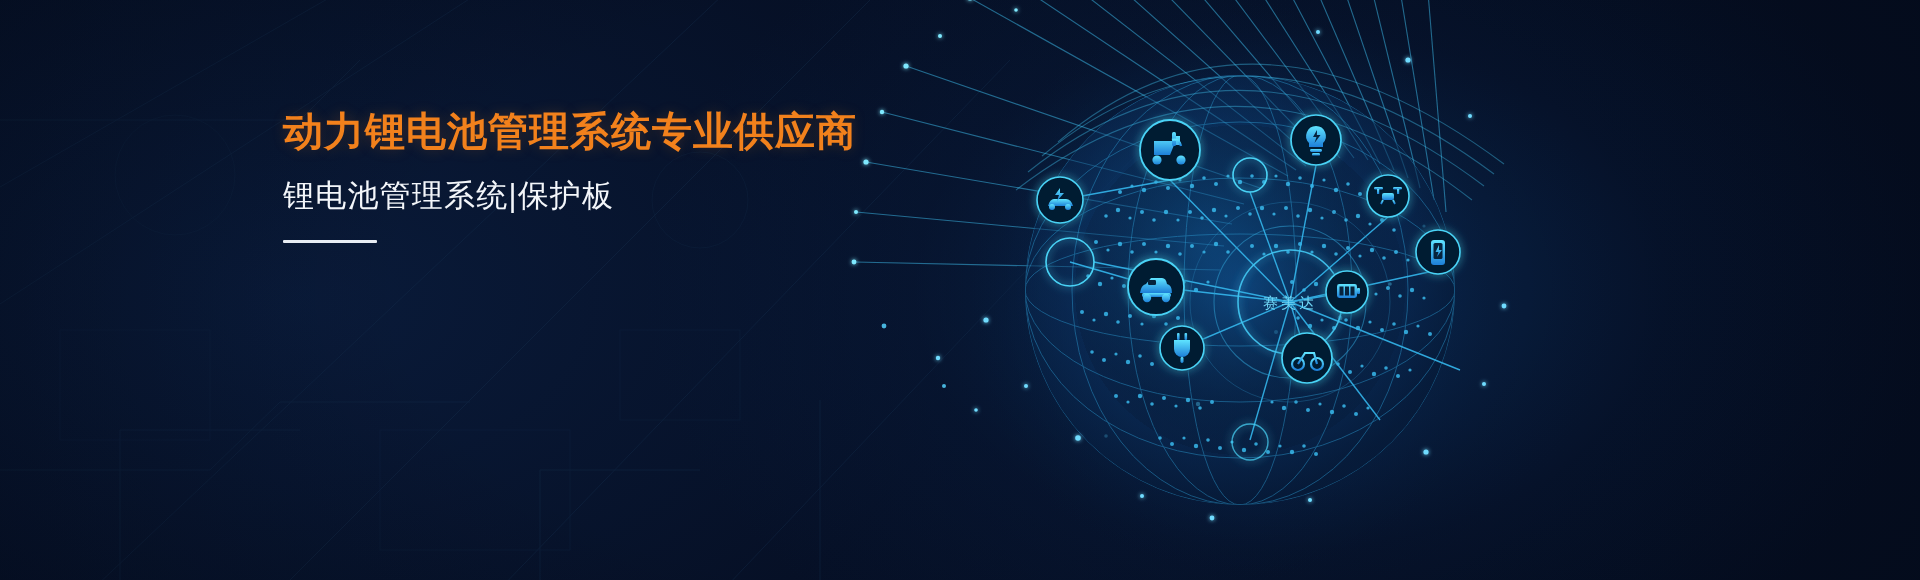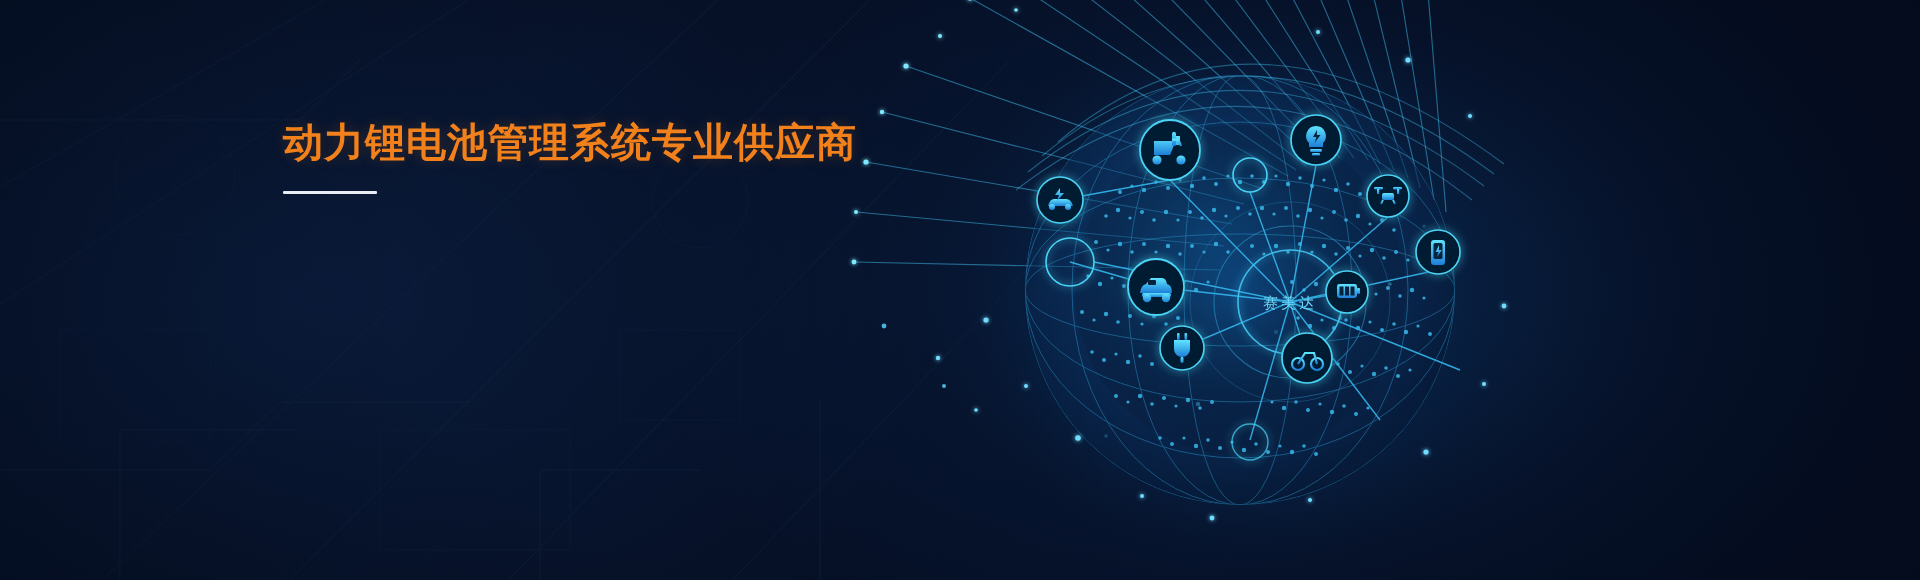--- a/index.html
+++ b/index.html
@@ -23,21 +23,21 @@
 
   
   .bg-lines{ position:absolute; inset:0; opacity:.5; pointer-events:none; }
   .bg-vignette{
     position:absolute; inset:0; pointer-events:none;
     background:radial-gradient(ellipse 1400px 760px at 960px 290px, rgba(0,0,0,0) 40%, rgba(2,7,18,0.55) 100%);
   }
 
   
   .copy{
-    position:absolute; left:283px; top:120px; width:640px;
+    position:absolute; left:283px; top:109px; width:640px;
     z-index:6;
   }
   .headline{
     font-size:40px; line-height:1.12; font-weight:700;
     color:#F2811C; letter-spacing:1px; white-space:nowrap;
     text-shadow:0 0 14px rgba(242,129,28,0.22);
   }
   .subhead{
     margin-top:23px;
     font-size:31px; line-height:1.2; font-weight:400;
@@ -89,20 +89,21 @@
       <rect x="60" y="330" width="150" height="110"></rect>
       <rect x="380" y="430" width="190" height="120"></rect>
       <rect x="620" y="330" width="120" height="90"></rect>
       <circle cx="175" cy="175" r="60"></circle>
       <circle cx="700" cy="200" r="48"></circle>
     </g>
   </svg>
 
   <div class="copy">
     <div class="headline">动力锂电池管理系统专业供应商</div>
+    <div class="subhead">锂电池管理系统|保护板</div>
     <div class="divider"></div>
   </div>
 
   <div class="globe-wrap">
     <svg viewBox="0 0 700 700" xmlns="http://www.w3.org/2000/svg">
       <defs>
         <radialGradient id="globeGlow" cx="50%" cy="50%" r="50%">
           <stop offset="0%" stop-color="#0e4a86" stop-opacity="0.80"></stop>
           <stop offset="55%" stop-color="#0a3karma" stop-opacity="0"></stop>
           <stop offset="55%" stop-color="#0a2f5e" stop-opacity="0.40"></stop>

